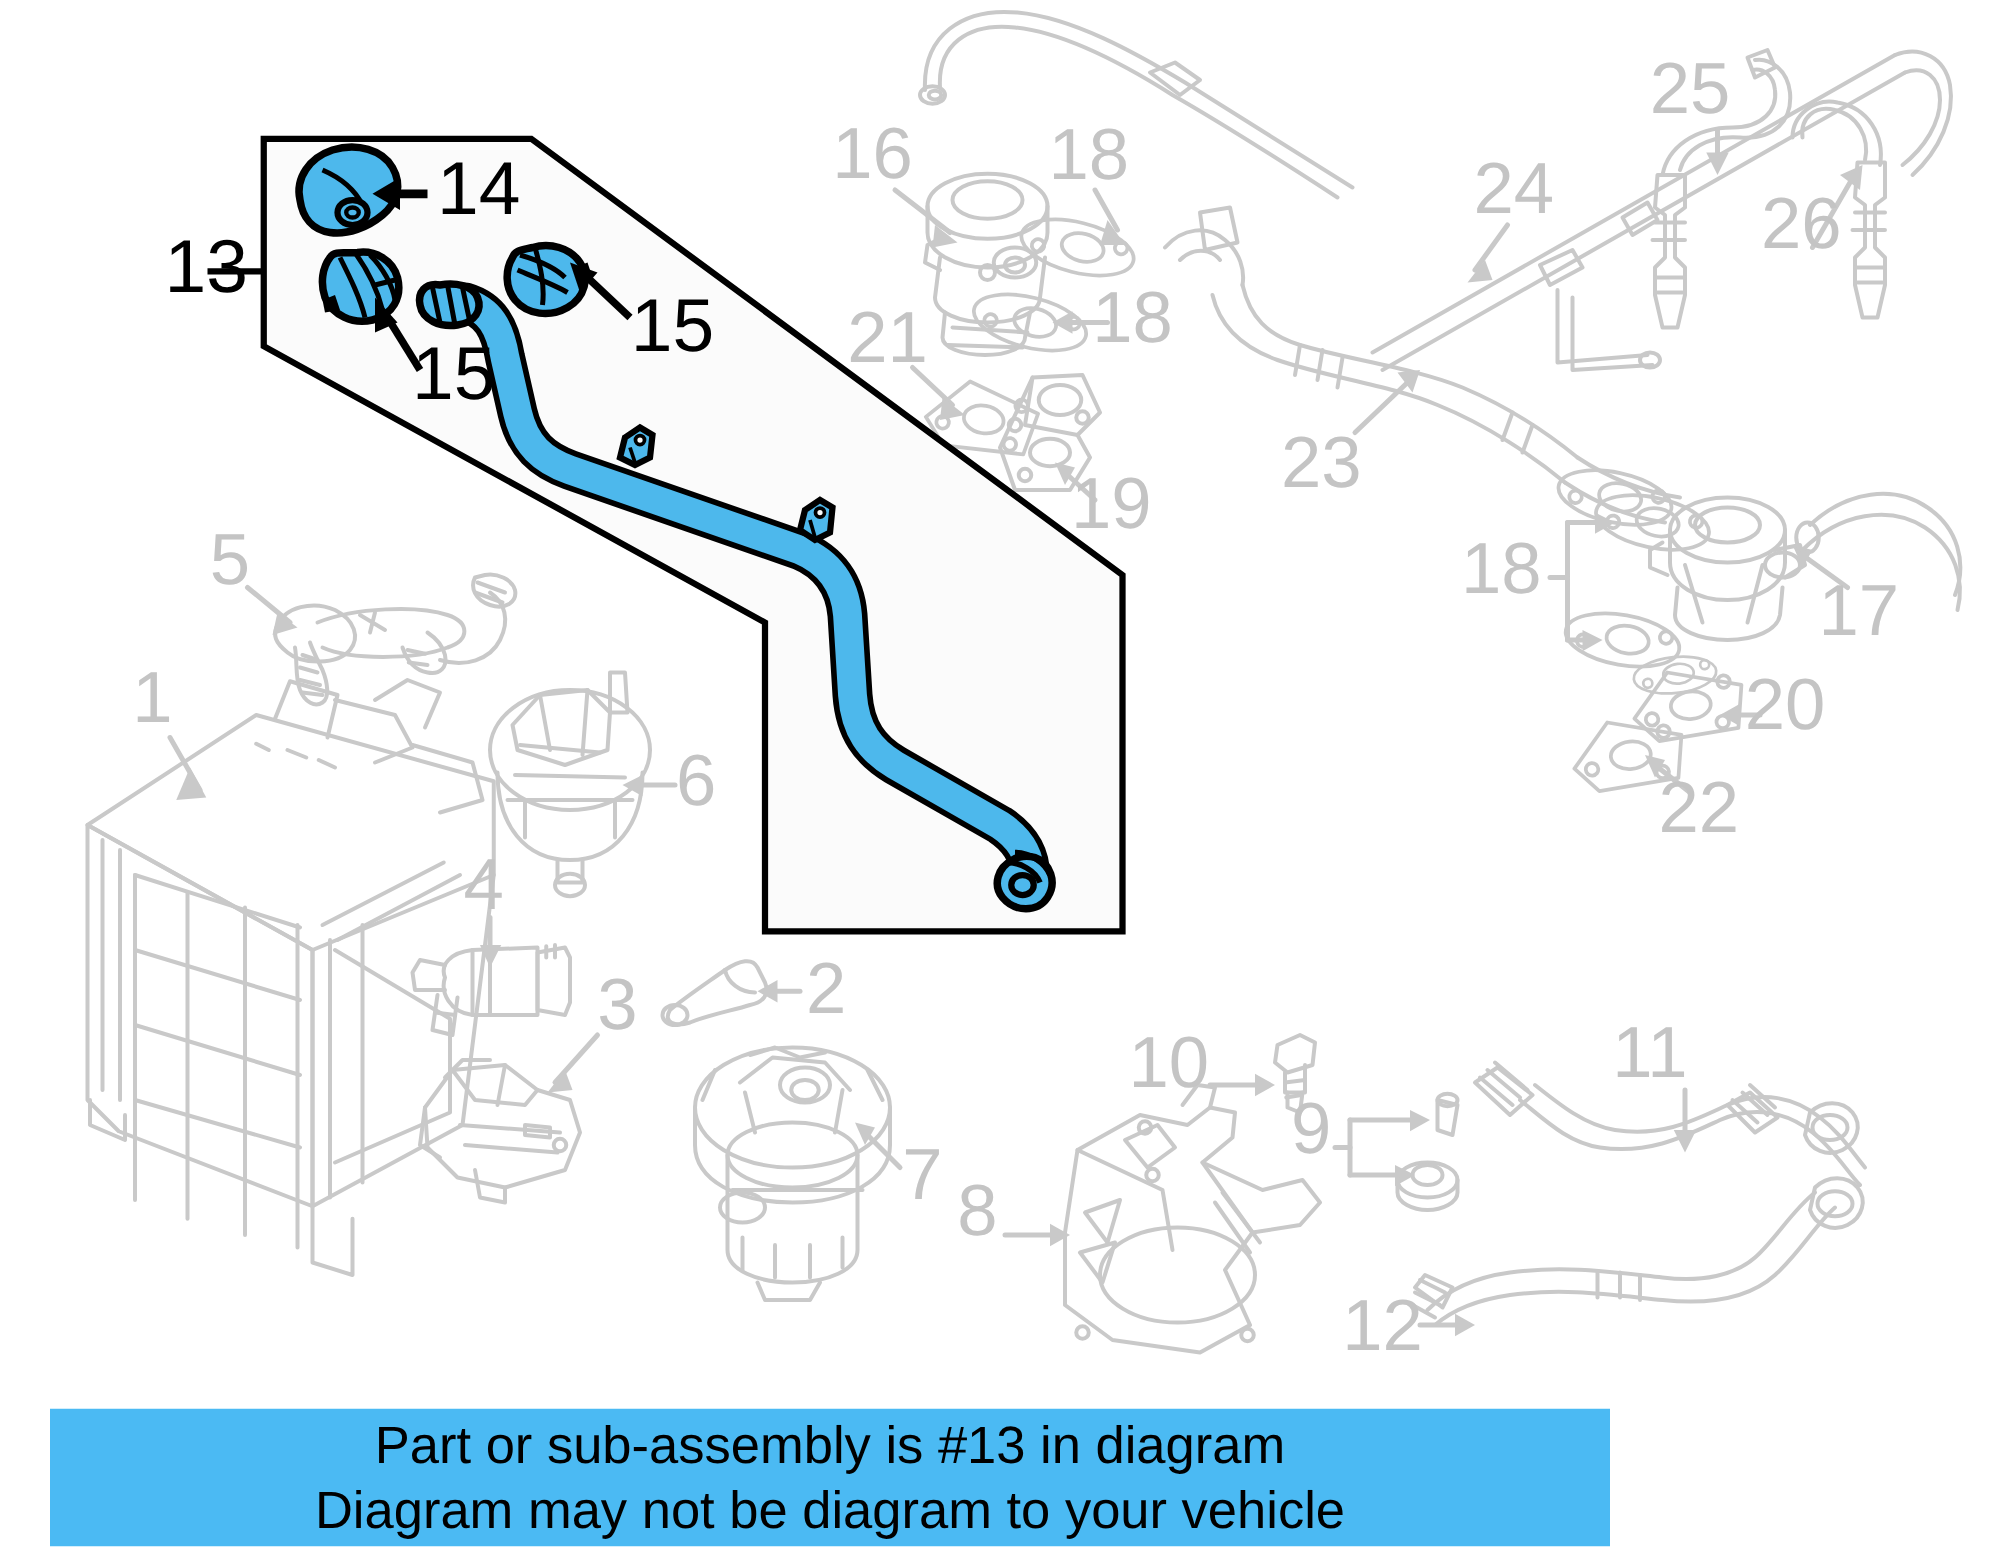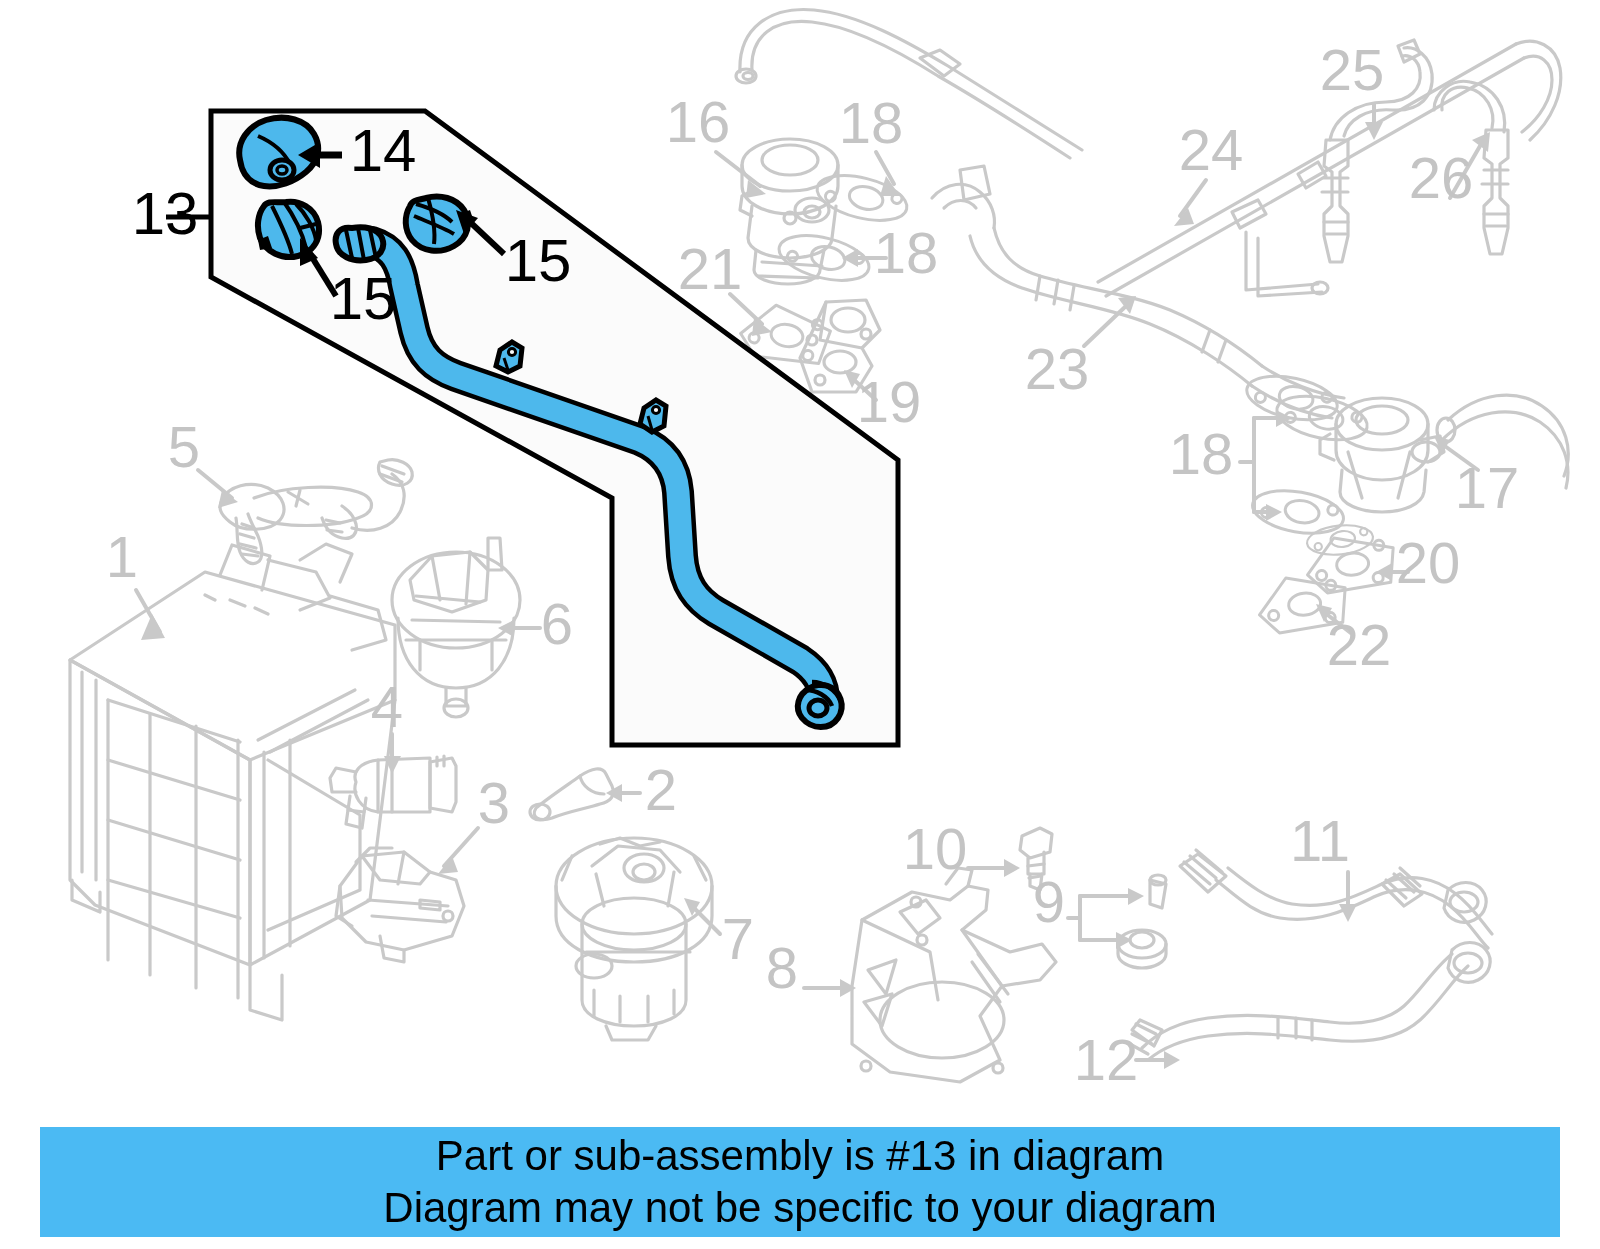--- a/index.html
+++ b/index.html
@@ -1,21 +1,21 @@
 <!DOCTYPE html>
 <html><head>
 <meta charset="utf-8">
 <style>
   html,body{margin:0;padding:0;background:#ffffff;}
   body{width:1600px;height:1249px;overflow:hidden;
        font-family:"Liberation Sans","DejaVu Sans",sans-serif;}
   #stage{position:relative;width:1600px;height:1249px;background:#fff;}
   #diagram{position:absolute;left:0;top:0;width:1600px;height:1249px;}
   .banner{
-    position:absolute;left:40px;top:1127px;width:1520px;height:110px;
+    position:absolute;left:40px;top:1127px;width:1248px;height:110px;
     display:flex;flex-direction:column;align-items:center;justify-content:center;
     box-sizing:border-box;
   }
   .banner-line{
     color:#000;font-size:42px;line-height:52px;font-weight:400;
     font-family:"Liberation Sans","DejaVu Sans",sans-serif;
     white-space:nowrap;
   }
 </style>
 </head>
@@ -540,16 +540,16 @@
     <g id="blue-labels" fill="#000000" font-family="Liberation Sans, DejaVu Sans, sans-serif" font-size="60" text-anchor="middle" dominant-baseline="middle">
       <text x="165" y="218">13</text>
       <text x="383" y="155">14</text>
       <text x="363" y="303">15</text>
       <text x="538" y="265">15</text>
     </g>
   </svg>
 
   <div class="banner" id="banner" style="background: rgb(75, 186, 243);">
     <div class="banner-line">Part or sub-assembly is #13 in diagram</div>
-    <div class="banner-line">Diagram may not be specific to your diagram</div>
+    <div class="banner-line">Diagram may not be diagram to your vehicle</div>
   </div>
 
 </div>
 
 </body></html>

